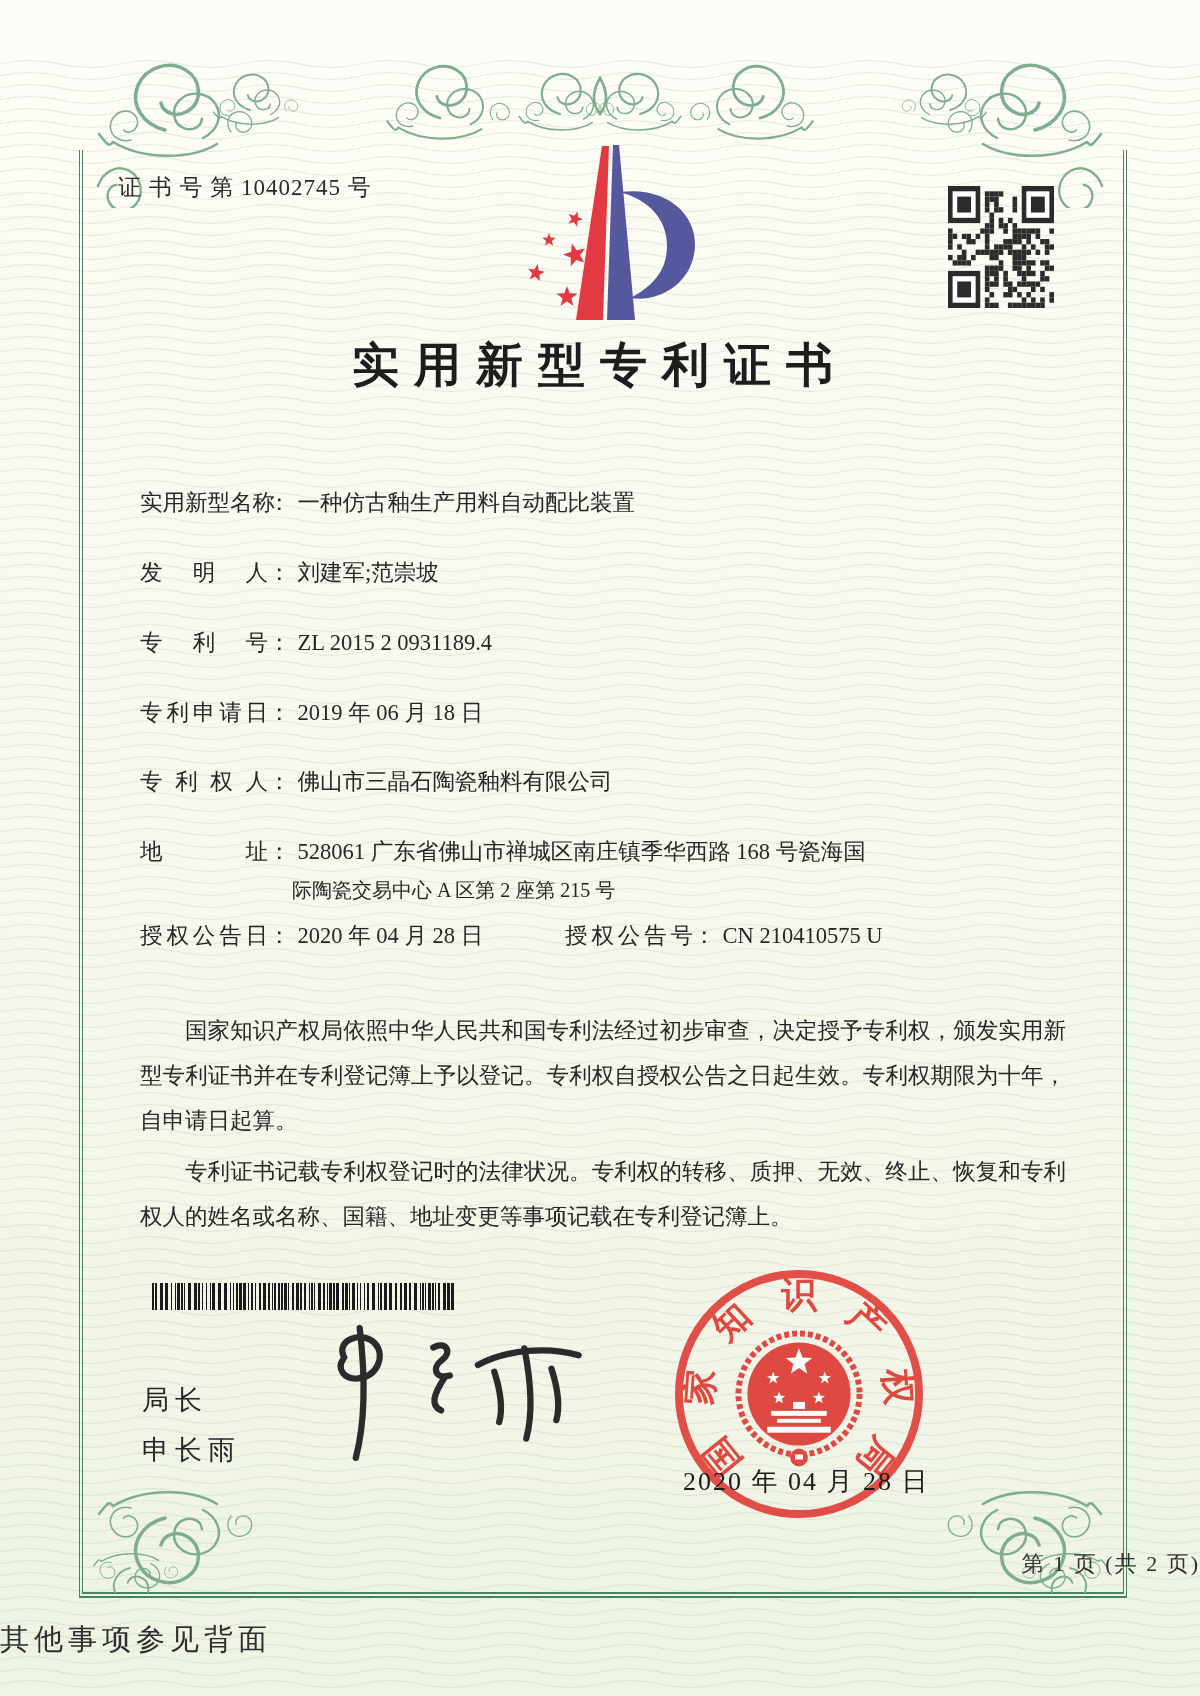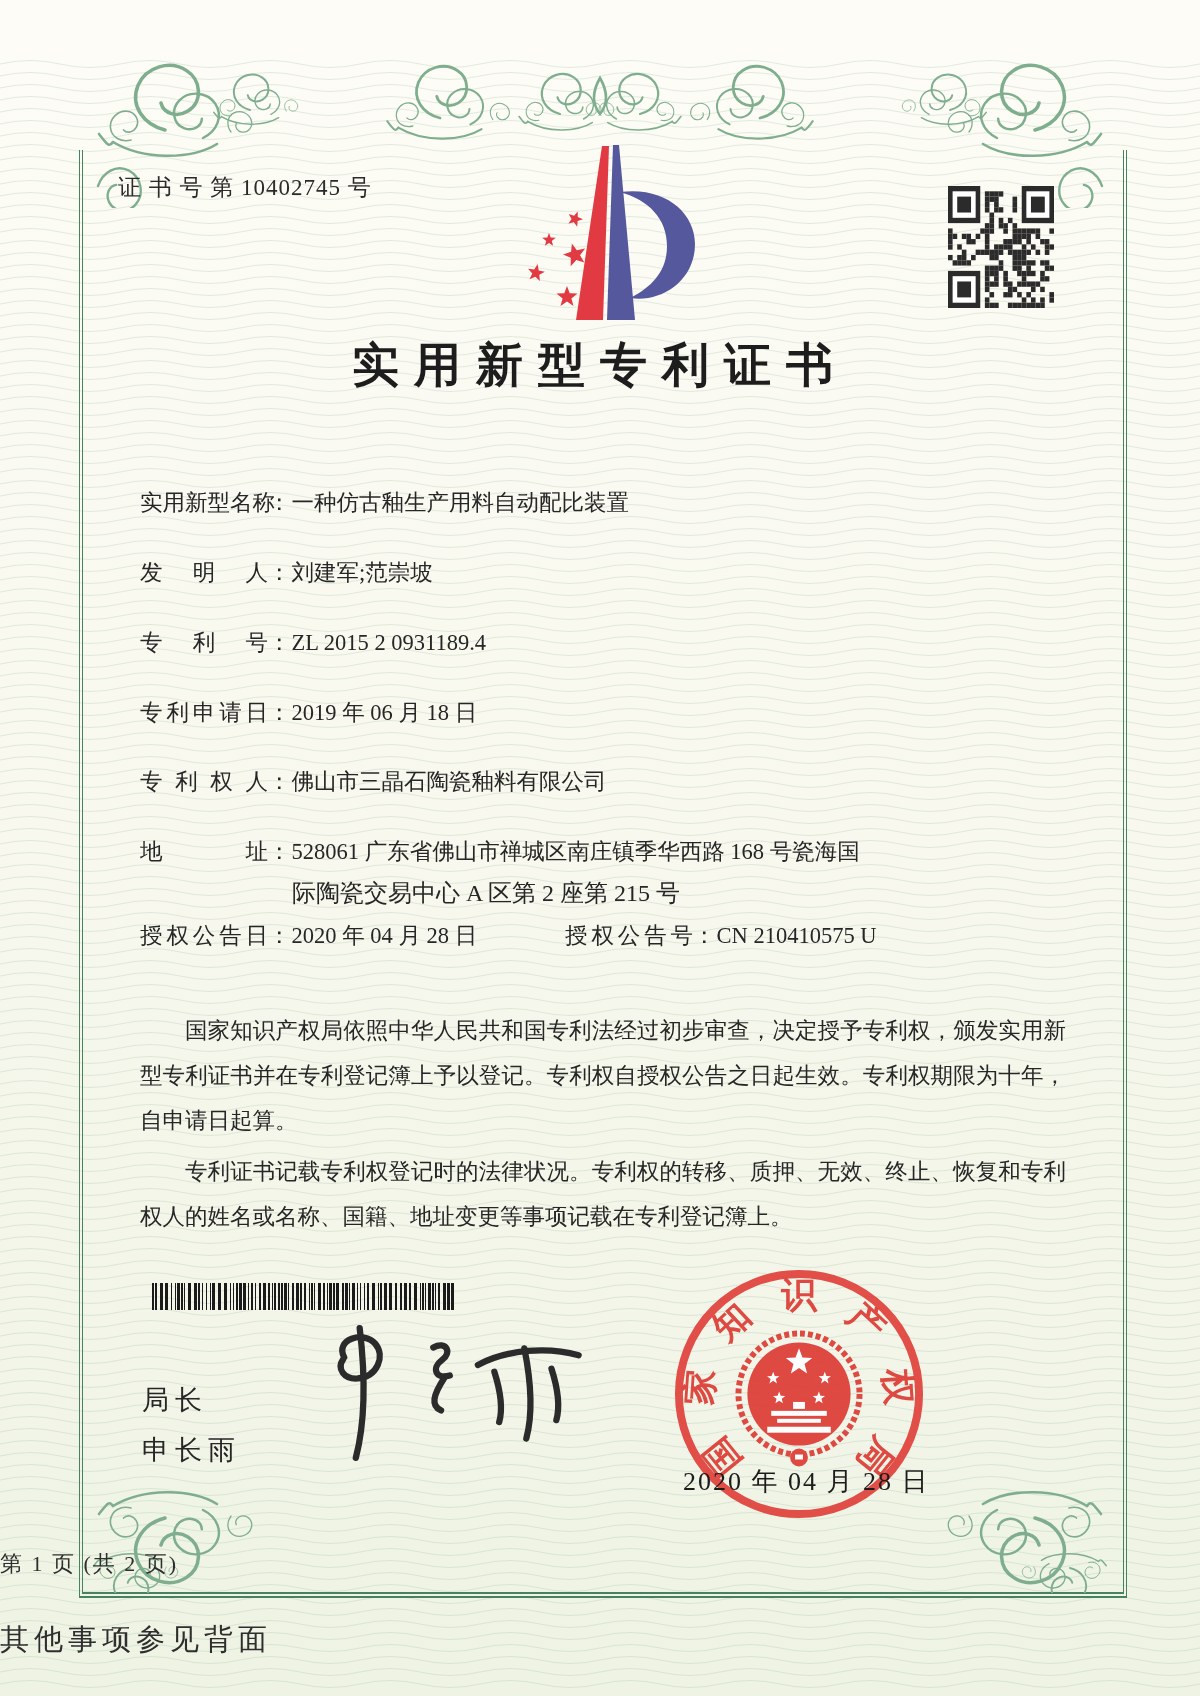--- a/index.html
+++ b/index.html
@@ -15,34 +15,34 @@
   }
   .orn{position:absolute;left:0;z-index:1;pointer-events:none;}
   .txt{position:absolute;z-index:2;white-space:nowrap;text-align:right;}
   #cert-number{left:118px;top:172px;font-size:23px;letter-spacing:1px;color:#2b2b2b;}
   #logo{position:absolute;left:452px;top:140px;z-index:2;}
   #qr{position:absolute;left:948px;top:186px;z-index:2;}
   #title{left:0;top:334px;width:1200px;text-align:center;font-size:47px;font-weight:bold;
          letter-spacing:15px;color:#1d1d1d;}
   .row{position:absolute;left:140px;width:930px;z-index:2;font-size:22.5px;color:#262626;white-space:nowrap;}
   .flabel{display:inline-block;width:128px;text-align:justify;text-align-last:justify;}
-  .fvalue{margin-left:1px;}
+  .fvalue{margin-left:7px;}
   .pair2{position:absolute;left:425px;top:0;}
   .pair2 .flabel{width:128px;}
-  #addr-line2{left:292px;top:877px;font-size:24px;color:#262626;}
+  #addr-line2{left:292px;top:877px;font-size:20px;color:#262626;}
   #paragraphs{position:absolute;left:140px;top:1008px;width:926px;z-index:2;
     font-size:22.5px;line-height:45px;text-align:justify;color:#262626;}
   #paragraphs p{margin:0 0 6px 0;text-indent:2em;}
   #barcode{position:absolute;left:152px;top:1283px;z-index:2;}
   #signer-title{left:142px;top:1382px;font-size:27px;letter-spacing:6px;color:#262626;}
   #signer-name{left:142px;top:1432px;font-size:27px;letter-spacing:6px;color:#262626;}
   #signature{position:absolute;left:288px;top:1318px;z-index:2;}
   #seal{position:absolute;left:670px;top:1265px;z-index:2;opacity:.92;}
   #seal-date{left:683px;top:1464px;font-size:26px;letter-spacing:2px;color:#1c1c1c;z-index:3;}
-  #page-num{left:0;top:1549px;width:1200px;text-align:left;font-size:22px;letter-spacing:2px;color:#2e2e2e;}
+  #page-num{left:0;top:1549px;width:1200px;text-align:right;font-size:22px;letter-spacing:2px;color:#2e2e2e;}
   #back-note{left:0;top:1620px;width:1020px;text-align:left;font-size:29px;letter-spacing:5px;color:#2e2e2e;}
 </style>
 </head>
 <body>
 
 <div id="page">
 
   <svg id="waves" width="1200" height="1696">
       <path d="M0 64 q30 -7 60 0 q30 7 60 0 q30 -7 60 0 q30 7 60 0 q30 -7 60 0 q30 7 60 0 q30 -7 60 0 q30 7 60 0 q30 -7 60 0 q30 7 60 0 q30 -7 60 0 q30 7 60 0 q30 -7 60 0 q30 7 60 0 q30 -7 60 0 q30 7 60 0 q30 -7 60 0 q30 7 60 0 q30 -7 60 0 q30 7 60 0" fill="none" stroke="#9cc0a5" stroke-width="1" opacity="0.28"></path>
       <path d="M0 76 q30 -7 60 0 q30 7 60 0 q30 -7 60 0 q30 7 60 0 q30 -7 60 0 q30 7 60 0 q30 -7 60 0 q30 7 60 0 q30 -7 60 0 q30 7 60 0 q30 -7 60 0 q30 7 60 0 q30 -7 60 0 q30 7 60 0 q30 -7 60 0 q30 7 60 0 q30 -7 60 0 q30 7 60 0 q30 -7 60 0 q30 7 60 0" fill="none" stroke="#9cc0a5" stroke-width="1" opacity="0.28"></path>

